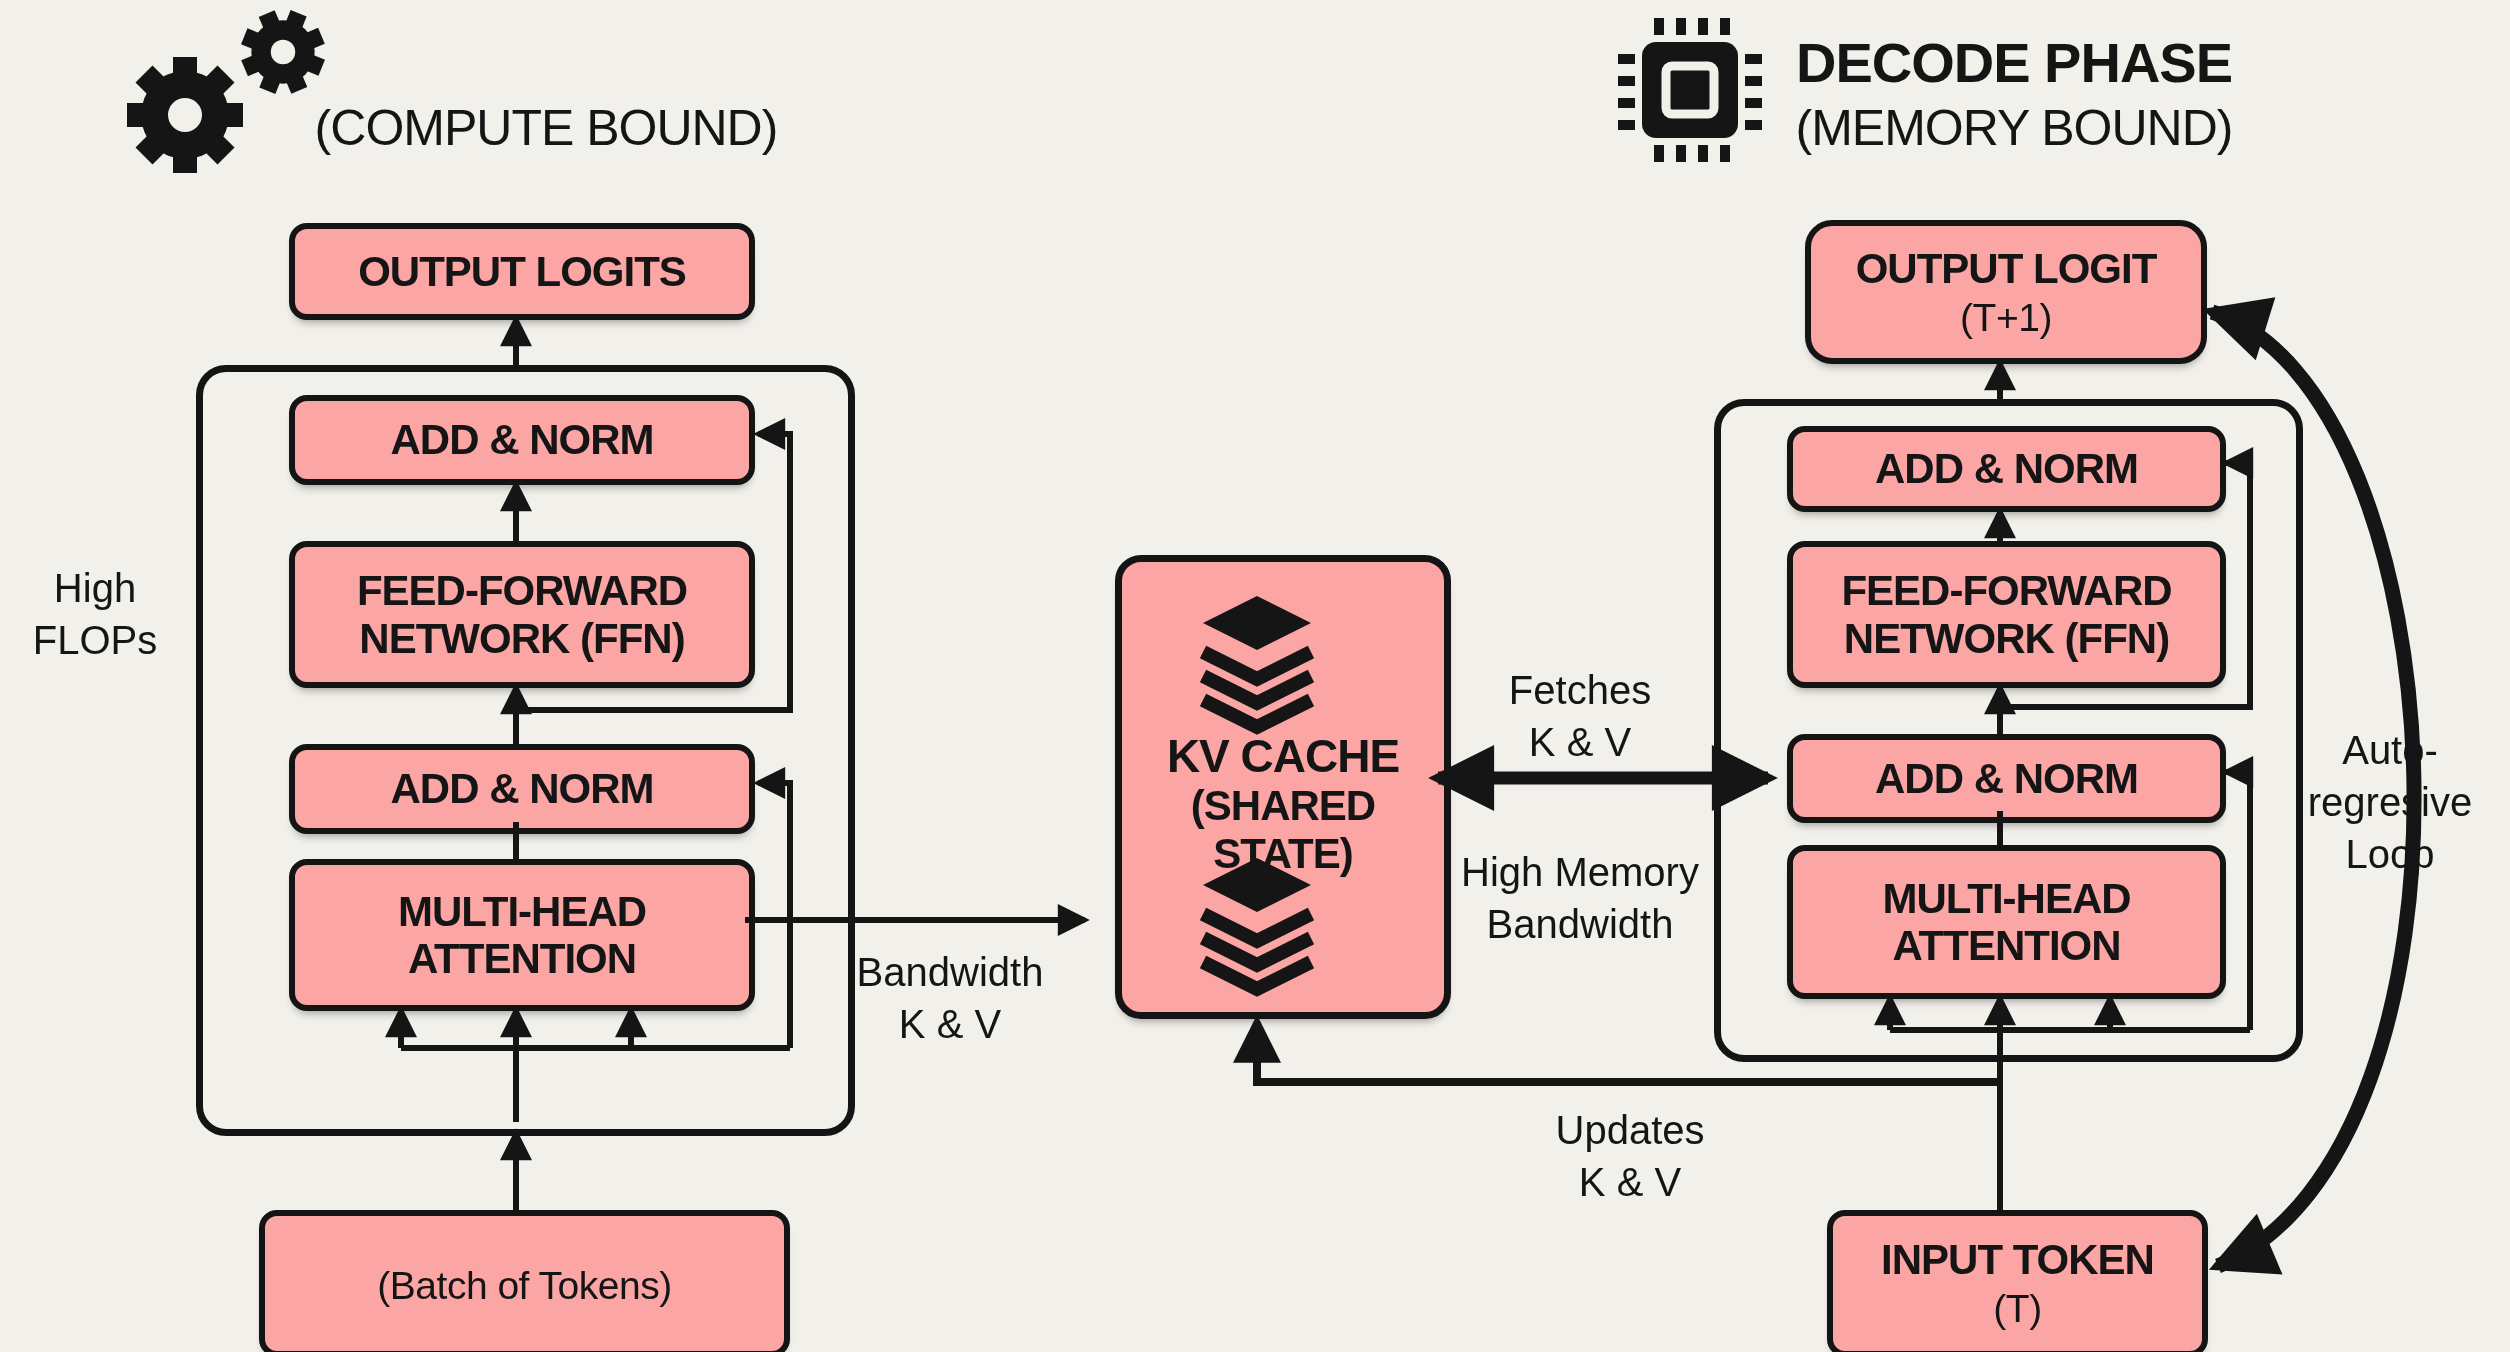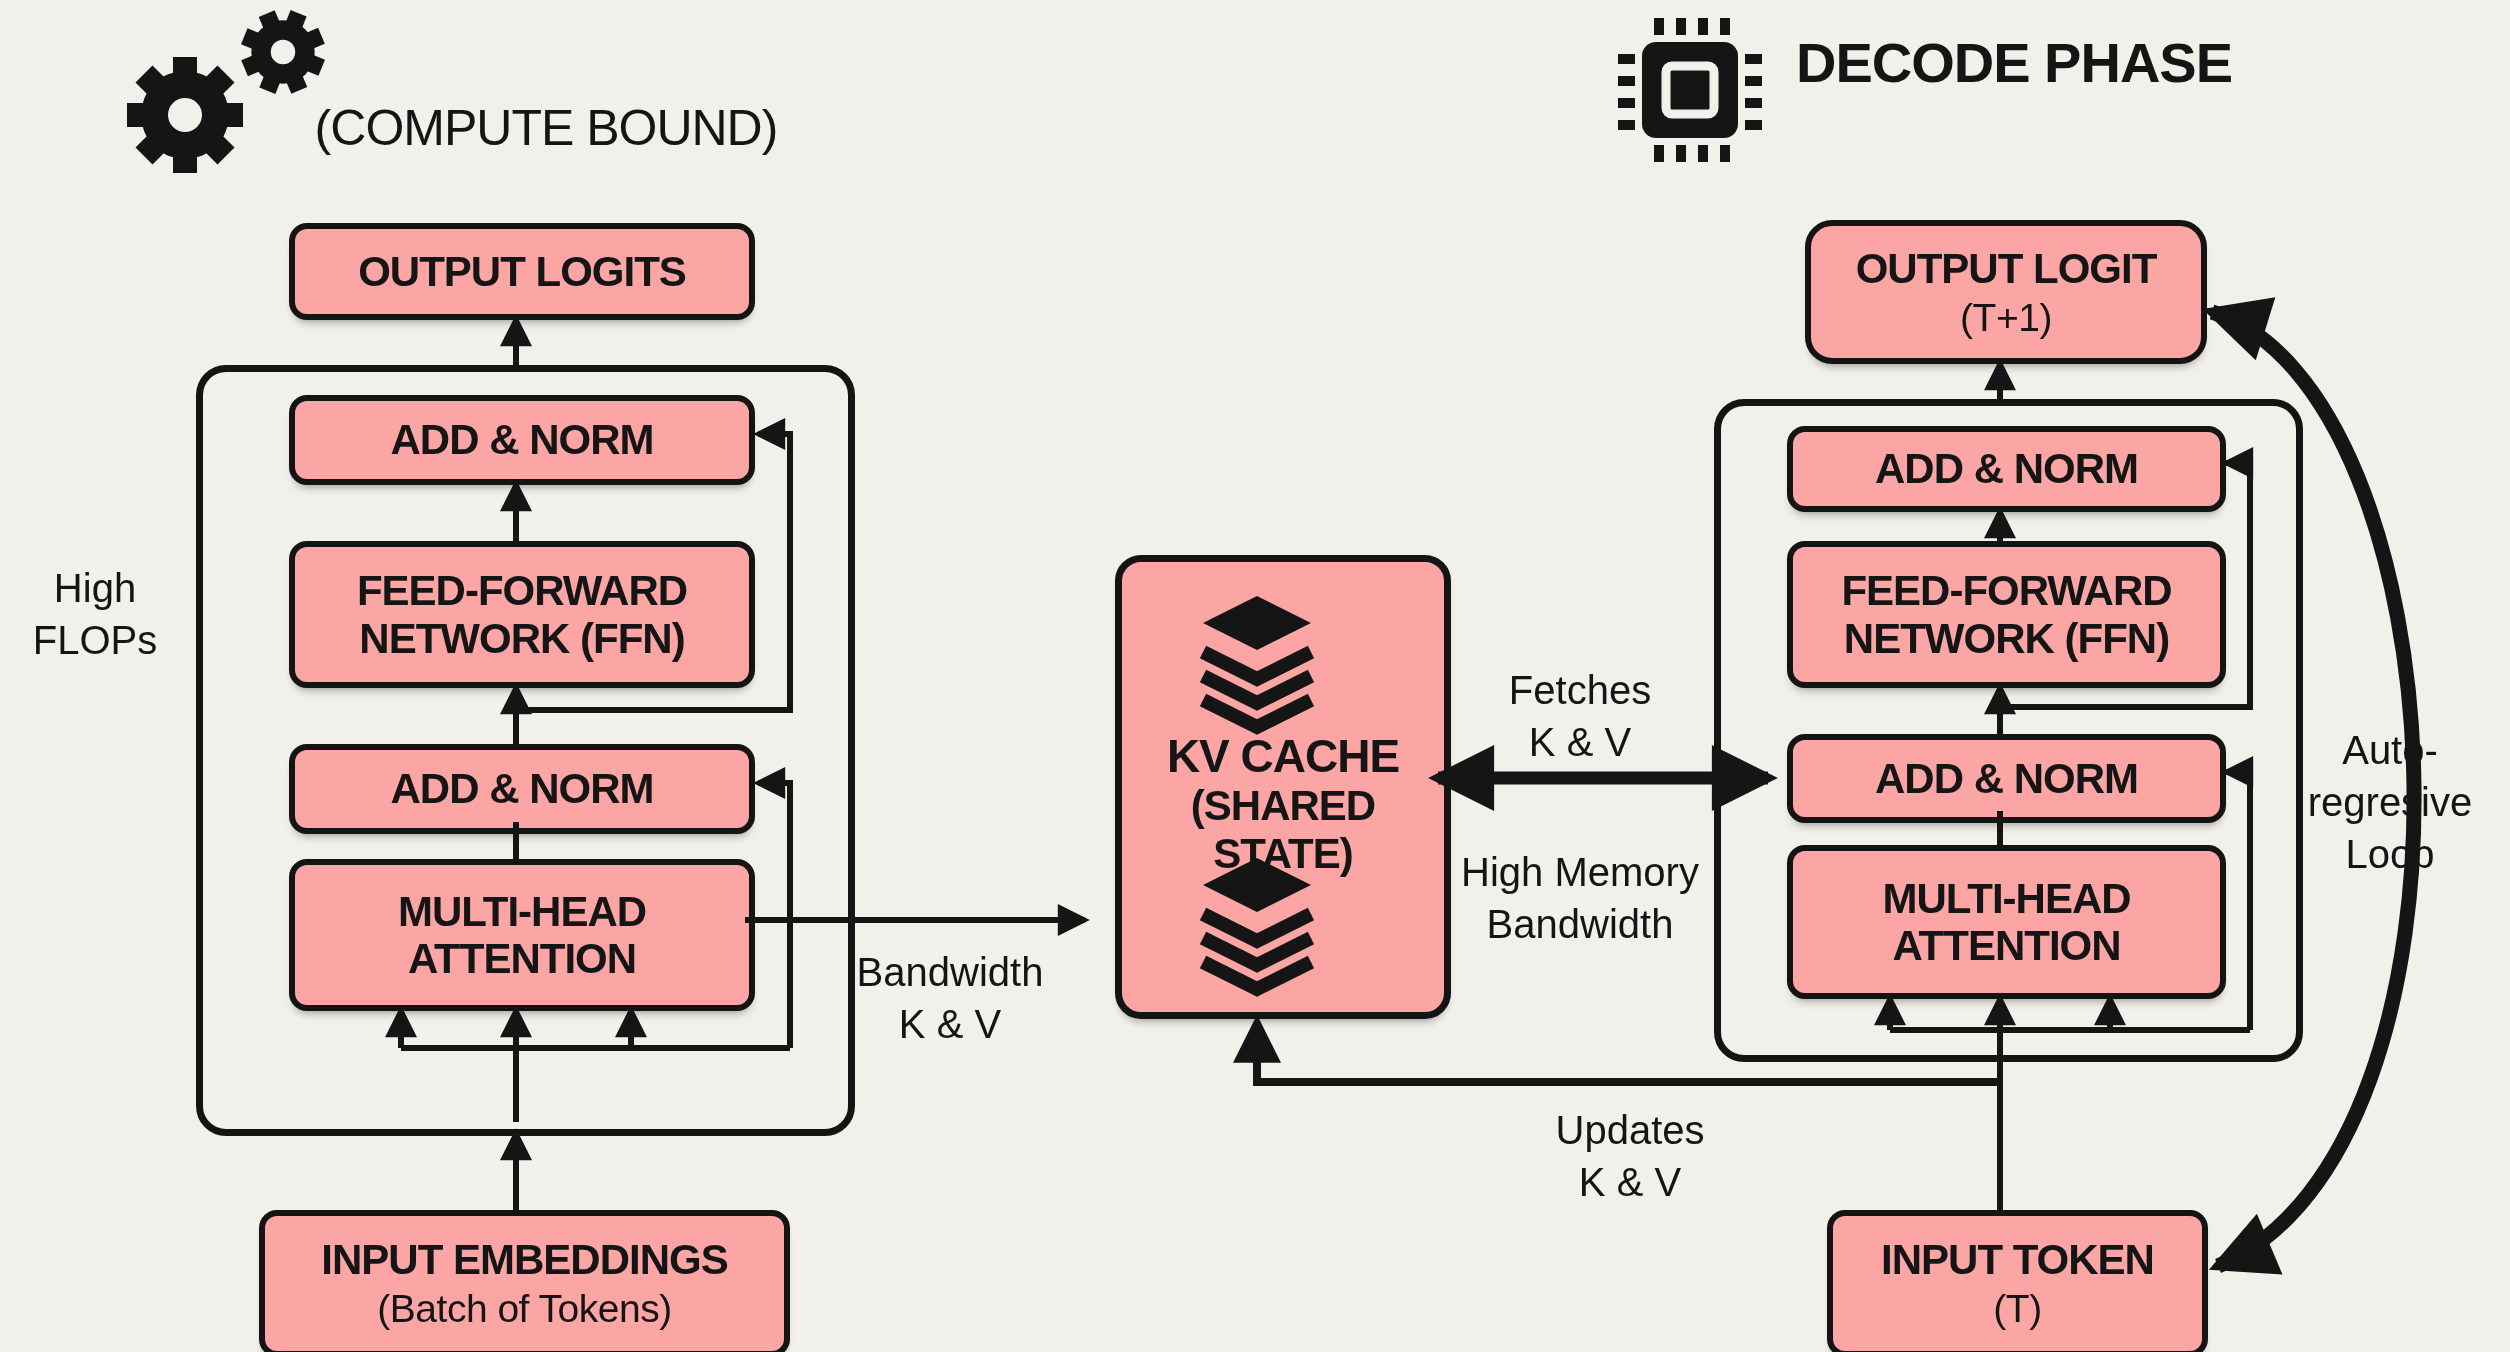--- a/index.html
+++ b/index.html
@@ -181,21 +181,20 @@
   <div class="box" style="left:289px;top:744px;width:454px;height:78px;">
     <div class="b1">ADD &amp; NORM</div>
   </div>
 
   <div class="box" style="left:289px;top:859px;width:454px;height:140px;">
     <div class="b1">MULTI-HEAD</div>
     <div class="bold2">ATTENTION</div>
   </div>
 
   <div class="box" style="left:259px;top:1210px;width:519px;height:135px;">
-    <div class="b1">INPUT EMBEDDINGS</div>
     <div class="b2">(Batch of Tokens)</div>
   </div>
 
   <div class="note" style="left:95px;top:588px;">High</div>
   <div class="note" style="left:95px;top:640px;">FLOPs</div>
 
   <div class="box" style="left:1115px;top:555px;width:322px;height:450px;border-radius:26px;border-width:7px;justify-content:flex-end;">
     <div style="height:212px;"></div>
     <div class="kvtitle">KV CACHE</div>
     <div class="kvsub">(SHARED STATE)</div>
@@ -207,20 +206,21 @@
   <div class="note" style="left:1580px;top:872px;">High Memory</div>
   <div class="note" style="left:1580px;top:924px;">Bandwidth</div>
 
   <div class="note" style="left:950px;top:972px;">Bandwidth</div>
   <div class="note" style="left:950px;top:1024px;">K &amp; V</div>
 
   <div class="note" style="left:1630px;top:1130px;">Updates</div>
   <div class="note" style="left:1630px;top:1182px;">K &amp; V</div>
 
   <div class="title" style="left:2014px;top:62px;">DECODE PHASE</div>
+  <div class="subtitle" style="left:2014px;top:128px;">(MEMORY BOUND)</div>
 
   <div class="box" style="left:1805px;top:220px;width:390px;height:132px;border-radius:27px;">
     <div class="b1">OUTPUT LOGIT</div>
     <div class="b2">(T+1)</div>
   </div>
 
   <div class="outer" style="left:1714px;top:399px;width:575px;height:649px;"></div>
 
   <div class="box" style="left:1787px;top:426px;width:427px;height:74px;">
     <div class="b1">ADD &amp; NORM</div>

